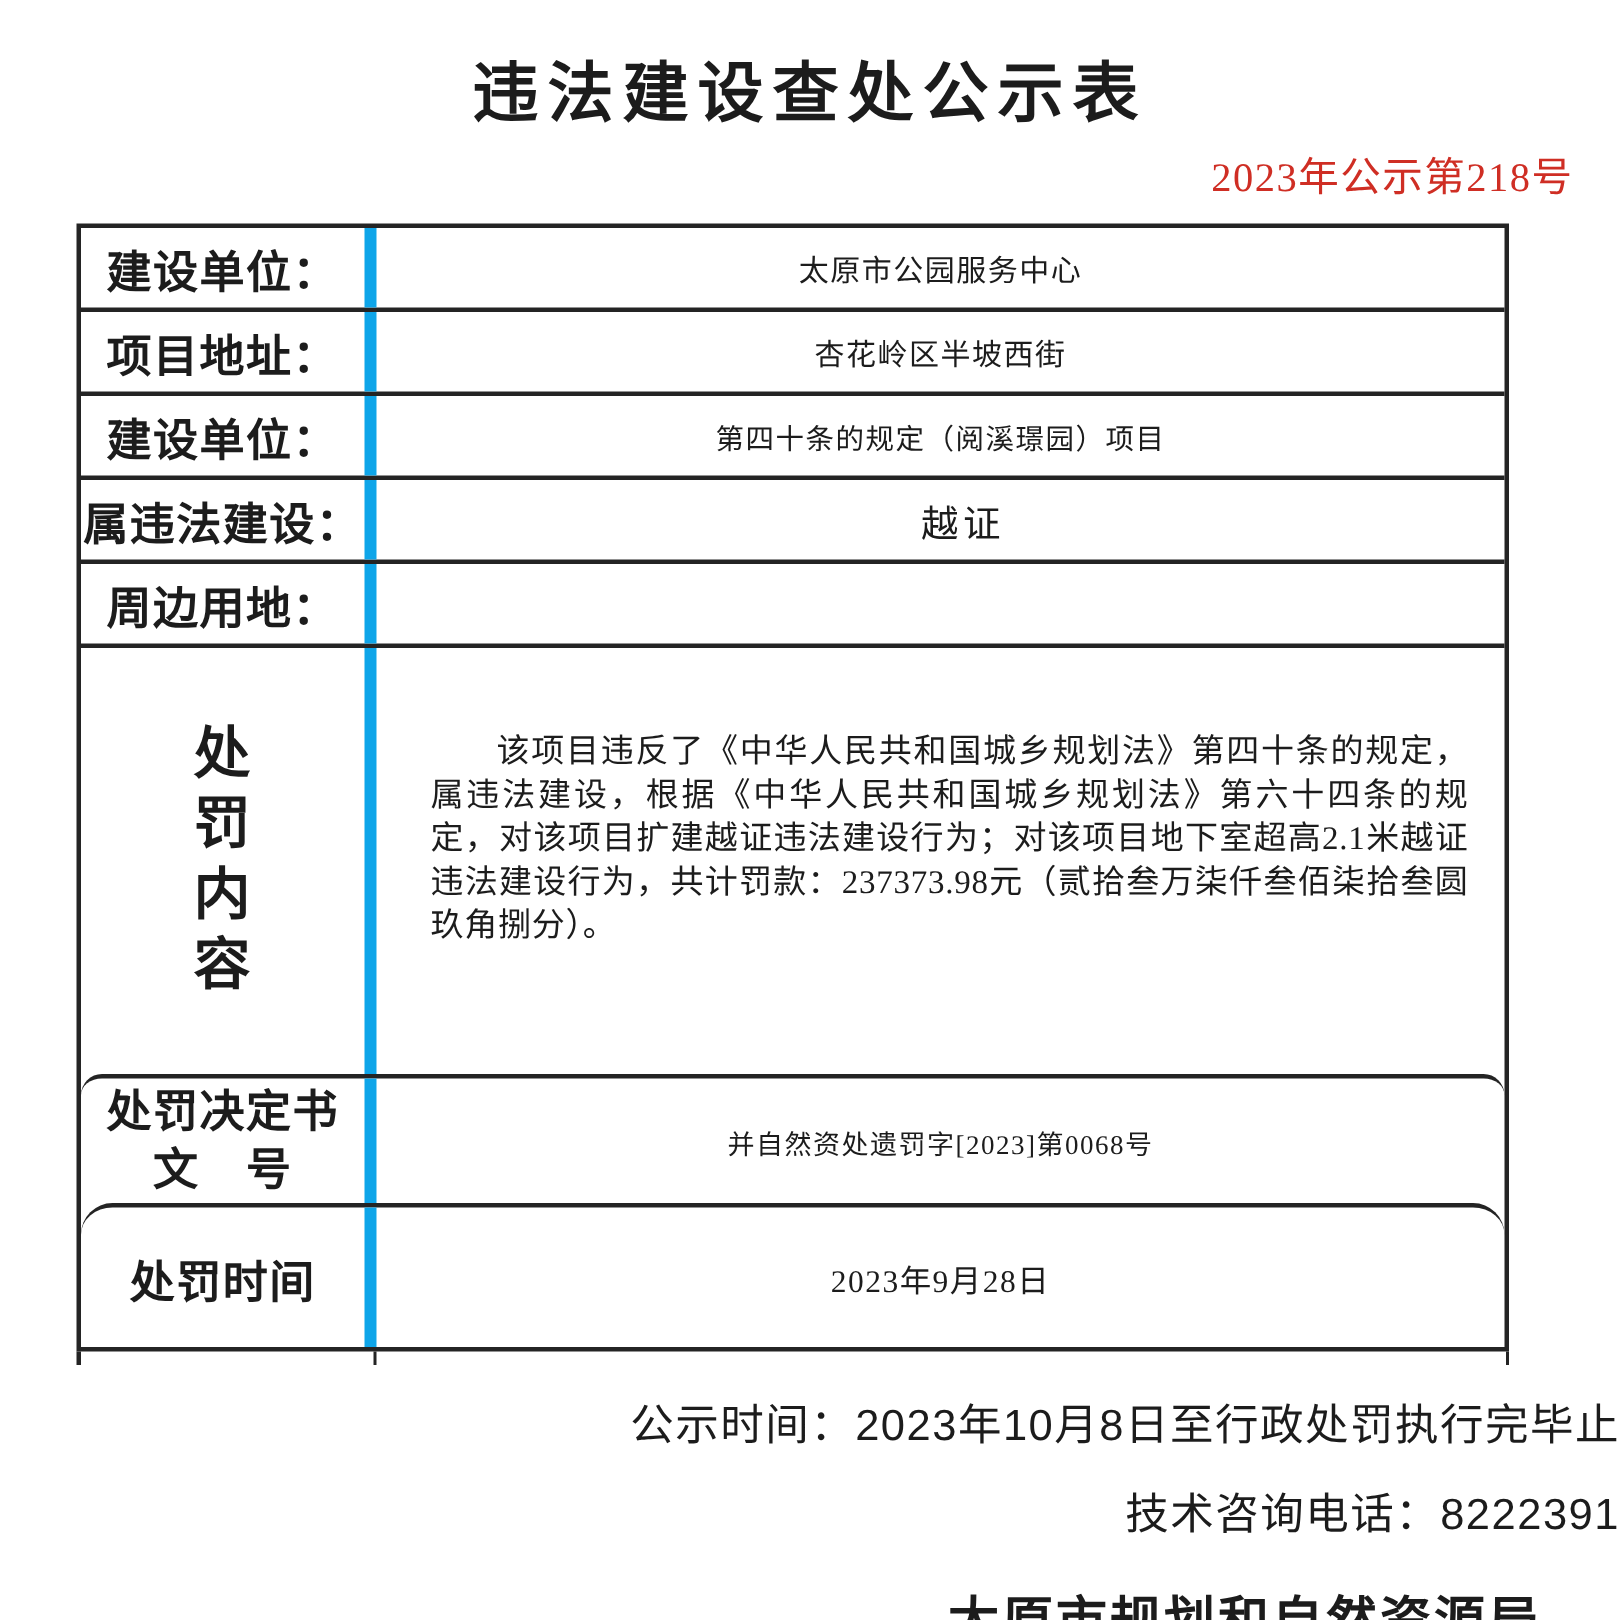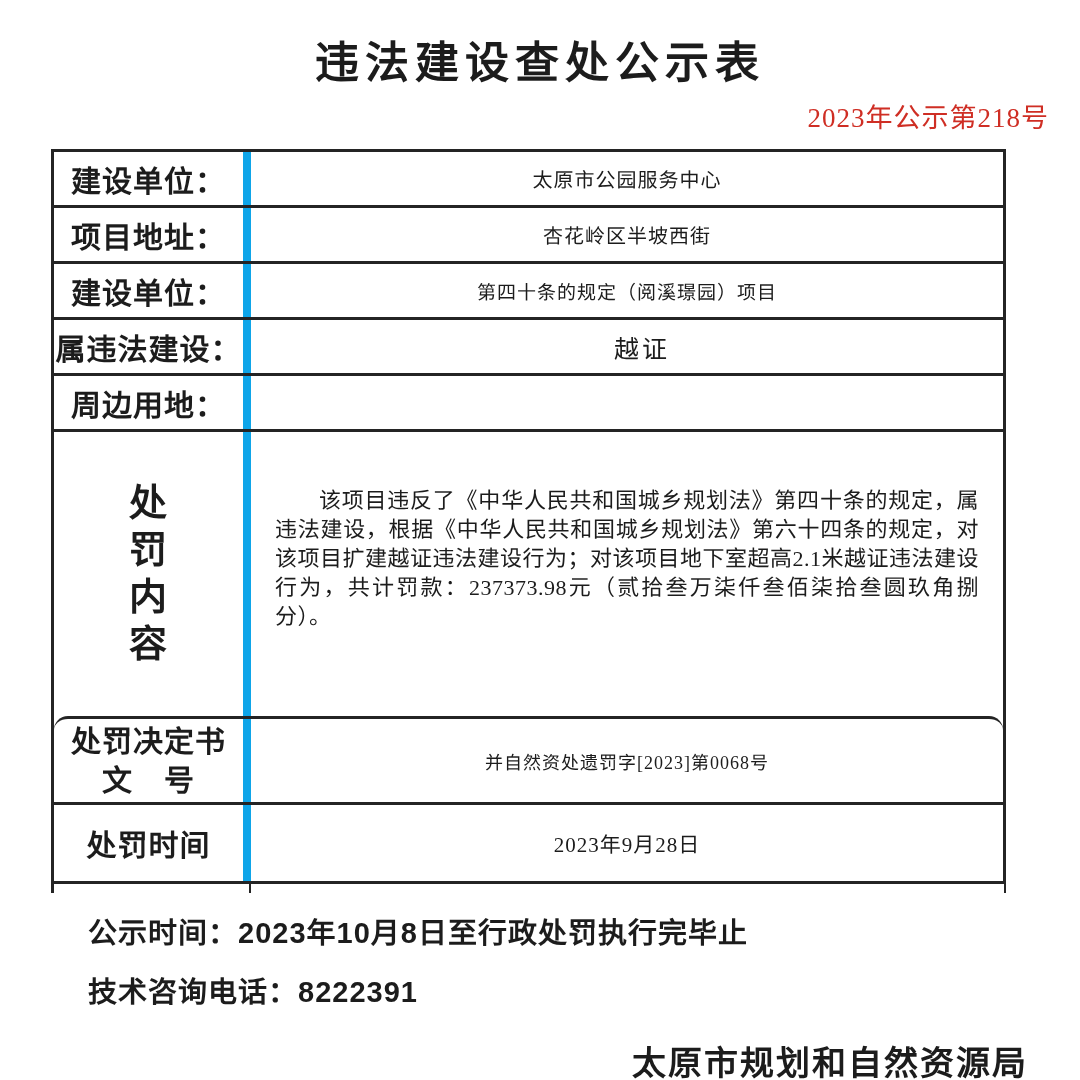--- a/index.html
+++ b/index.html
@@ -35,21 +35,21 @@
     margin: 14px 0 0 51px;
     width: 955px;
     border: 3px solid #242424;
   }
   .t-row { display: flex; }
   .t-row + .t-row { border-top: 3px solid #242424; }
   .r-first  { height: 53px; }
   .r-std    { height: 56px; }
   .r-punish { height: 287px; }
   .r-doc    { height: 86px; border-radius: 14px; }
-  .r-time   { height: 79px; }
+  .r-time   { height: 96px; border-radius: 21px; }
 
   .t-label {
     width: 197px;
     flex: 0 0 197px;
     border-right: 8px solid #0ea5e9;
     display: flex; flex-direction: column;
     align-items: center; justify-content: center;
     font-family: "Liberation Sans", sans-serif;
     font-weight: bold;
     font-size: 30px;
@@ -72,20 +72,21 @@
     font-size: 38px;
     line-height: 47px;
     text-align: center;
     font-family: "Liberation Sans", sans-serif;
     font-weight: bold;
   }
   .punish-value {
     align-items: flex-start;
     justify-content: center;
     padding: 0 24px 31px 24px;
+    margin-left: 12px;
   }
   .punish-para {
     font-size: 22px;
     line-height: 29px;
     text-indent: 2em;
     text-align: justify;
     letter-spacing: 0.5px;
   }
   .doc-label-line { line-height: 1.3; }
 
@@ -99,23 +100,24 @@
   }
   .stubs .stub-cell {
     width: 197px; height: 100%;
     border-right: 2px solid #242424;
   }
 
   .footer { margin-top: 16px; }
   .foot-line {
     margin-left: 88px;
     font-family: "Liberation Sans", sans-serif;
-    font-weight: bold;
+    font-weight: normal;
     font-size: 29px;
     letter-spacing: 1px;
+    text-align: right;
   }
   .foot-line + .foot-line { margin-top: 17px; }
   .authority {
     margin-top: 26px;
     text-align: right;
     padding-right: 52px;
     font-family: "Liberation Sans", sans-serif;
     font-weight: bold;
     font-size: 34px;
     letter-spacing: 2px;

